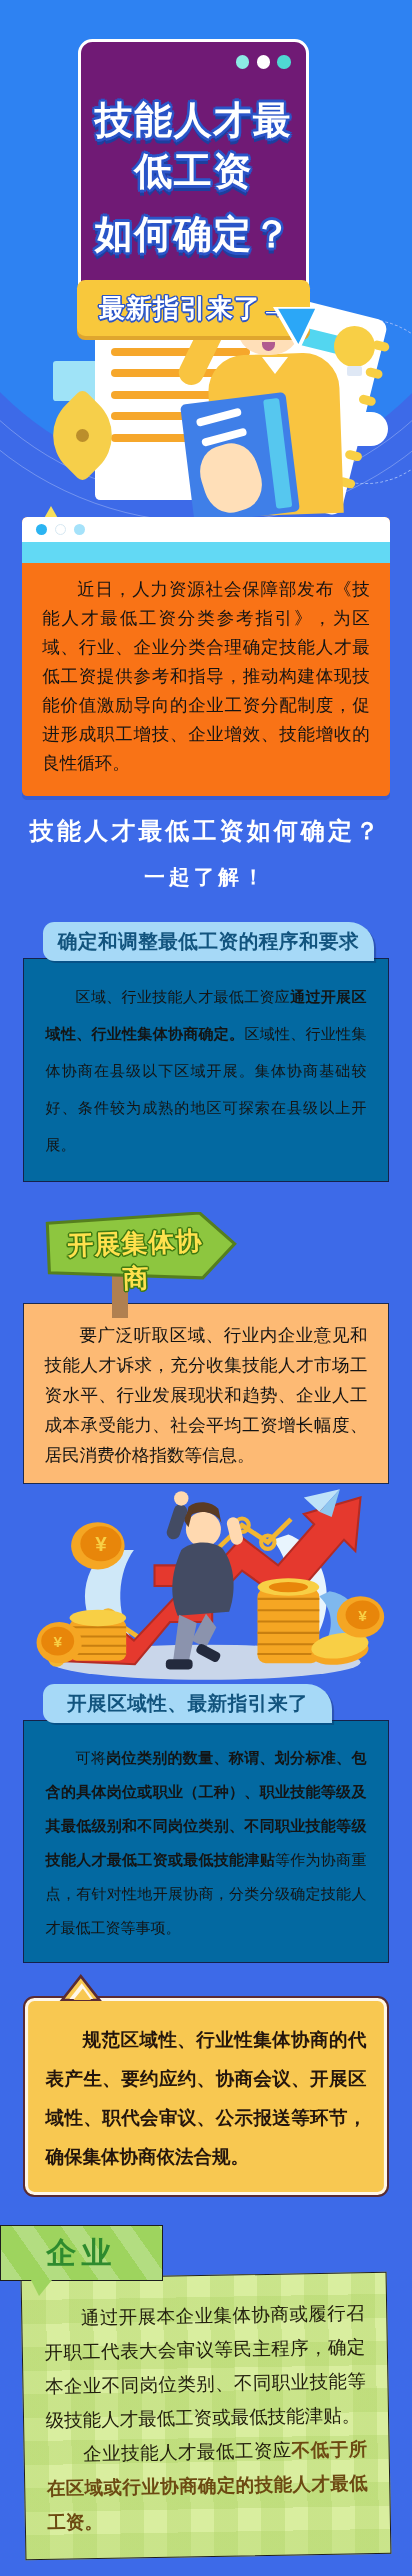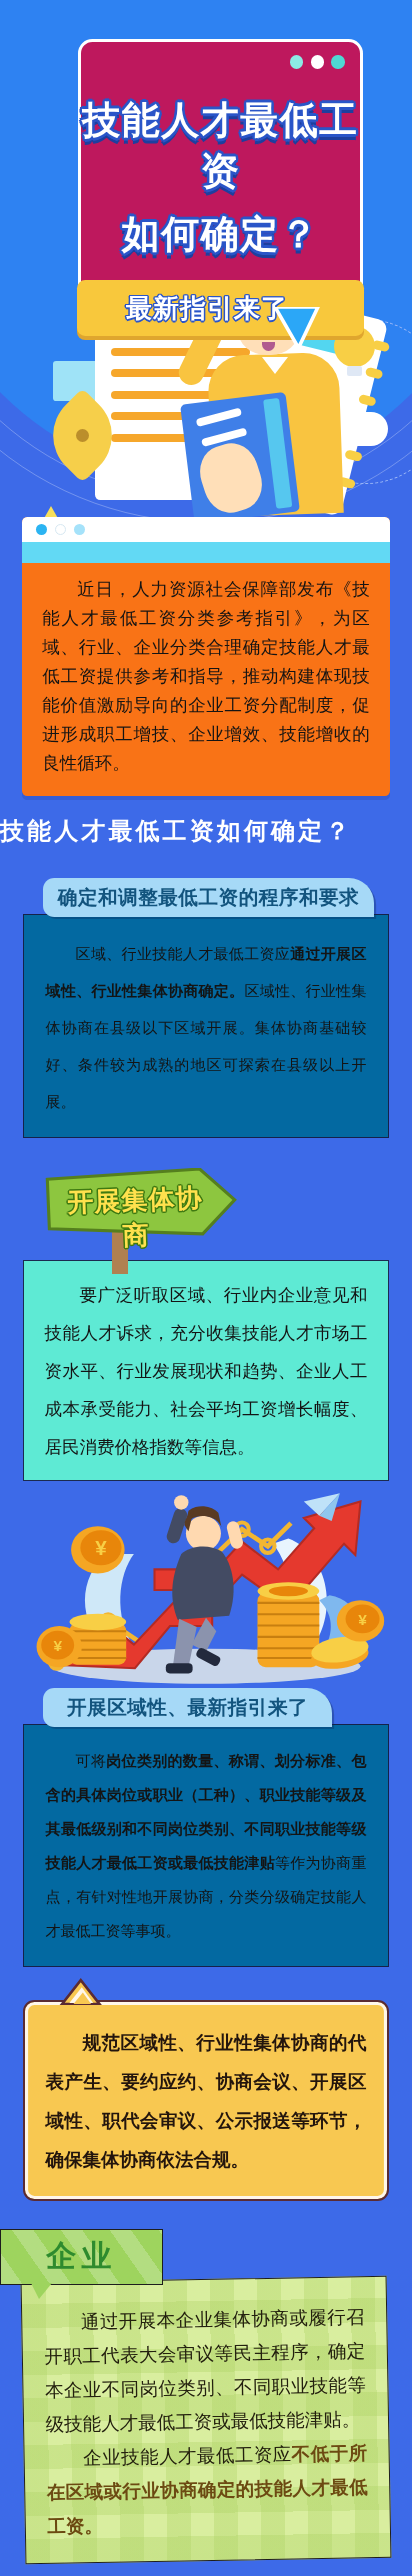--- a/index.html
+++ b/index.html
@@ -69,22 +69,22 @@
     border-left:13.4px solid transparent; border-right:13.4px solid transparent; border-top:17.5px solid #fff; }
   .p-book{ position:absolute; left:187px; top:398px; width:106px; height:120px; background:#3f7fe8;
     border-radius:5.2px; transform:rotate(-7deg); }
   .p-book:before{ content:""; position:absolute; right:7.2px; top:5.2px; bottom:5.2px; width:15.5px;
     background:#56c7ef; border-radius:3.1px; }
   .p-book:after{ content:""; position:absolute; left:14.4px; top:13.4px; width:46px; height:8.2px;
     background:#fff; border-radius:4.1px; transform:rotate(-8deg); box-shadow:0 20.6px 0 #fff; }
   .p-hand{ position:absolute; left:202px; top:444px; width:58px; height:68px; background:#ffdfb8;
     border-radius:42%; transform:rotate(-18deg); }
 
-  .hero-window{ position:absolute; left:78px; top:39px; width:285px; height:268px;
-    background:#be185d; border:3.6px solid #fff; border-radius:14.4px; box-shadow:0 6.2px 0 rgba(23,58,160,.25); }
+  .hero-window{ position:absolute; left:78px; top:39px; width:231px; height:268px;
+    background:#701a75; border:3.6px solid #fff; border-radius:14.4px; box-shadow:0 6.2px 0 rgba(23,58,160,.25); }
   .win-dots{ position:absolute; top:13.4px; right:15.5px; display:flex; gap:7.2px; }
   .win-dots i{ width:13.4px; height:13.4px; border-radius:50%; display:block; }
   .win-dots .d1{ background:#8ceae4; } .win-dots .d2{ background:#ffffff; } .win-dots .d3{ background:#4fd8d2; }
   .otl-big{
     color:#fff; font-weight:900;
     text-shadow: 2.6px 0 0 #2a55c8,-2.6px 0 0 #2a55c8,0 2.6px 0 #2a55c8,0 -2.6px 0 #2a55c8,
       2.1px 2.1px 0 #2a55c8,-2.1px 2.1px 0 #2a55c8,2.1px -2.1px 0 #2a55c8,-2.1px -2.1px 0 #2a55c8,
       0 5.7px 0 #1d3f9e;
   }
   .otl{
@@ -105,21 +105,21 @@
     overflow:hidden; box-shadow:0 4.1px 0 rgba(20,40,120,.18); }
   .ic-bar{ height:25px; display:flex; align-items:center; gap:7.7px; padding-left:14.4px; background:#fff; }
   .ic-bar i{ width:11.3px; height:11.3px; border-radius:50%; display:block; }
   .ic-bar .d1{ background:#2bb4f2; } .ic-bar .d2{ background:#fff; border:1px solid #d7e8f2; }
   .ic-bar .d3{ background:#a5e2fa; }
   .ic-cyan{ height:20.6px; background:#62d9f4; }
   .ic-body{ padding:12.4px 20.6px 17.5px; font-size:17.5px; line-height:29px; text-align:justify; }
   .indent{ text-indent:2em; }
 
   
-  .lead{ margin-top:19.6px; text-align:left; color:#fff; }
+  .lead{ margin-top:19.6px; text-align:center; color:#fff; }
   .lead .l1{ font-size:24px; font-weight:900; letter-spacing:3.1px; }
   .lead .l2{ font-size:20.6px; font-weight:900; letter-spacing:4.1px; margin-top:15.5px; }
 
   
   .tab{ position:relative; z-index:3; margin-left:43px; width:331px; height:39px;
     background:#a6d9f7; border-radius:11.3px 25px 0 11.3px;
     display:flex; align-items:center; justify-content:center;
     box-shadow:2.1px 2.1px 0 rgba(15,40,90,.35); }
   .tab span{ font-size:19.6px; font-weight:900; color:#12547e;
     font-family:"Liberation Serif","DejaVu Serif",serif; letter-spacing:0.5px; }
@@ -130,22 +130,22 @@
 
   
   .sign-wrap{ position:relative; z-index:4; margin-top:30px; height:106px; }
   .sign-post{ position:absolute; left:112px; top:62px; width:15.5px; height:44px; background:#b08050; }
   .sign{ position:absolute; left:45px; top:0; width:192px; height:70px; }
   .sign-label{ position:absolute; left:58px; top:14.4px; width:155px; text-align:center;
     font-size:26px; font-weight:900; letter-spacing:1px; color:#ffe14d;
     text-shadow:1.5px 0 0 #3f7a12,-1.5px 0 0 #3f7a12,0 1.5px 0 #3f7a12,0 -1.5px 0 #3f7a12,
       1px 1px 0 #3f7a12,-1px 1px 0 #3f7a12,1px -1px 0 #3f7a12,-1px -1px 0 #3f7a12;
     transform:rotate(-2deg); }
-  .card-lite{ position:relative; z-index:2; margin:-14.4px 23px 11px; background:#5eead4;
-    border:1px solid #1b2a50; padding:15.5px 20.6px 13.4px; font-size:17.5px; line-height:38px; text-align:justify; }
+  .card-lite{ position:relative; z-index:2; margin:-14.4px 23px 4px; background:#fdba74;
+    border:1px solid #1b2a50; padding:15.5px 20.6px 13.4px; font-size:17.5px; line-height:30px; text-align:justify; }
 
   
   .illus2{ display:block; margin-top:0; }
 
   
   .bubble{ position:relative; margin:33px 23px 0; background:#f8c851; border:2.6px solid #5a2b33;
     border-radius:11.3px; box-shadow:inset 0 0 0 3.1px #fff7ea;
     padding:21.6px 20.6px 19.6px; font-size:18.5px; line-height:39px; font-weight:700; text-align:justify; color:#23150d; }
   .bubble-spike{ position:absolute; left:34px; top:-24px; }
 
@@ -243,20 +243,21 @@
       <i class="d1"></i>
         <i class="d2"></i>
         <i class="d3"></i>
     </div>
     <div class="ic-cyan"></div>
     <p class="ic-body indent">近日，人力资源社会保障部发布《技能人才最低工资分类参考指引》，为区域、行业、企业分类合理确定技能人才最低工资提供参考和指导，推动构建体现技能价值激励导向的企业工资分配制度，促进形成职工增技、企业增效、技能增收的良性循环。</p>
   </section>
 
   <section class="lead">
     <div class="l1">技能人才最低工资如何确定？</div>
+    <div class="l2">一起了解！</div>
   </section>
 
   <div class="tab mt60">
     <span>确定和调整最低工资的程序和要求</span>
   </div>
   <section class="card-blue">
     <p class="indent"><span>区域、行业技能人才最低工资应</span><span class="bold">通过开展区域性、行业性集体协商确定。</span><span>区域性、行业性集体协商在县级以下区域开展。集体协商基础较好、条件较为成熟的地区可探索在县级以上开展。</span></p>
   </section>
 
   <div class="sign-wrap">

